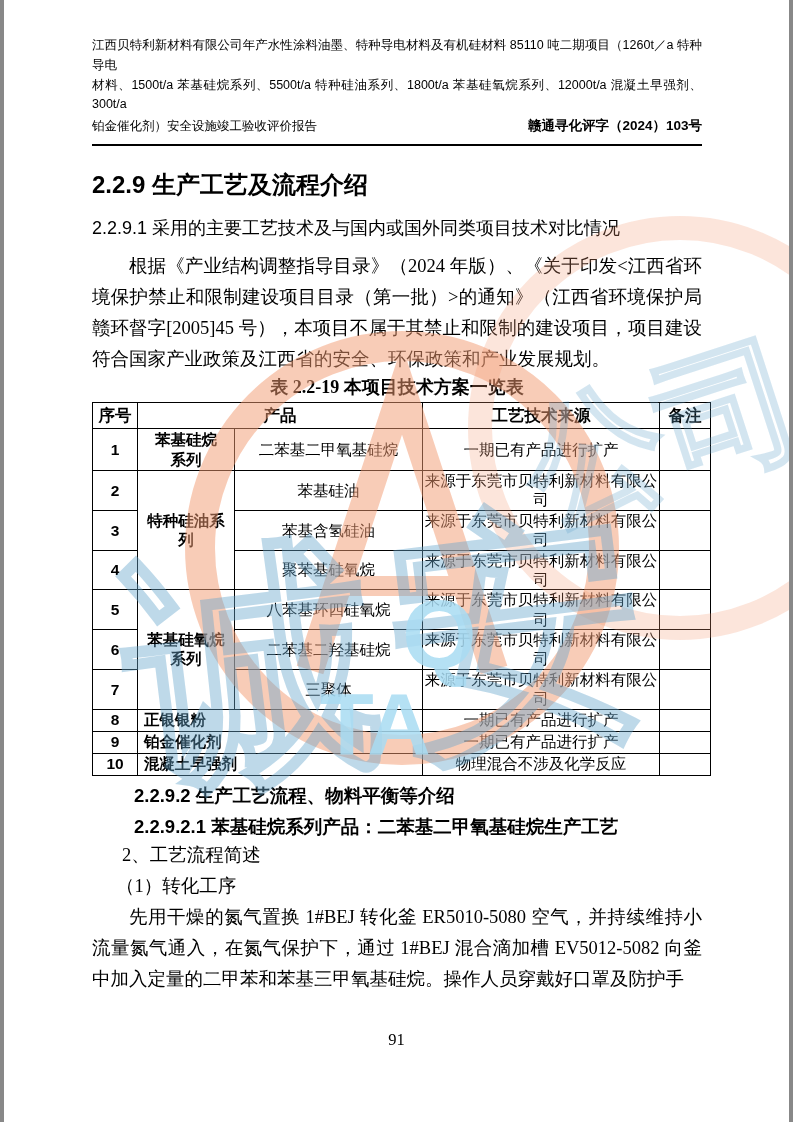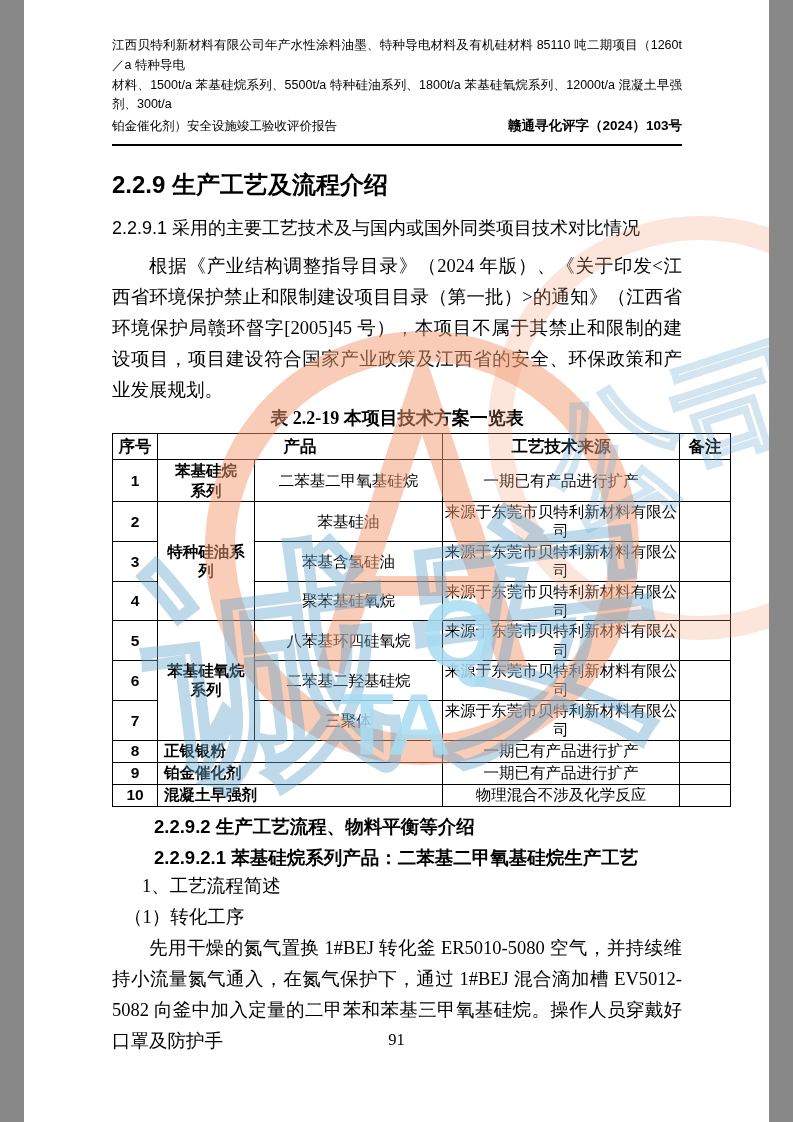--- a/index.html
+++ b/index.html
@@ -1,35 +1,35 @@
 <!DOCTYPE html>
 <html><head>
 <meta charset="utf-8">
 <style>
   html,body{margin:0;padding:0;background:#888;}
   .page{position:relative;width:745px;height:1122px;background:#fff;margin:0 auto;
-        overflow:hidden;color:#000;font-family:"Liberation Serif",serif;}
+        overflow:hidden;color:#000;font-family:"Liberation Serif",serif;padding-left:40px;}
   .content{position:absolute;left:0;top:0;right:0;bottom:0;padding:36px 87px 0 88px;z-index:1;}
   
   .hdr{font-size:12.5px;line-height:1.58;text-align:justify;font-family:"Liberation Sans",sans-serif;}
   .hdr-line3{display:flex;justify-content:space-between;align-items:flex-end;}
   .docnum{font-weight:bold;font-size:13.5px;white-space:nowrap;}
   .hdr-rule{border-bottom:2px solid #000;margin-top:8px;}
   
   .h1{font-family:"Liberation Sans",sans-serif;font-weight:bold;font-size:24px;line-height:1.4;margin-top:22px;}
   .h2{font-family:"Liberation Sans",sans-serif;font-weight:normal;font-size:18px;line-height:1.4;margin-top:14px;}
   .h3{font-family:"Liberation Sans",sans-serif;font-weight:bold;font-size:18.5px;line-height:27px;margin-top:6px;margin-left:42px;}
   .h4{font-family:"Liberation Sans",sans-serif;font-weight:bold;font-size:18.5px;line-height:27px;margin-top:4px;margin-left:42px;}
   
   .p{font-size:18.5px;line-height:31px;text-align:justify;}
   .ind2{text-indent:2em;}
   .p1{margin-top:10px;}
   .p3{margin-top:8px;}
   .pnum{margin-left:30px;}
-  .ppar{margin-left:12px;}
+  .ppar{margin-left:24px;}
   
   .cap{font-weight:bold;font-size:18px;text-align:center;margin-bottom:3px;}
   table.tech{border-collapse:collapse;width:618px;table-layout:fixed;
              font-family:"Liberation Sans",sans-serif;font-size:15.5px;border-radius:23px;}
   table.tech td,table.tech th{border:1px solid #000;text-align:center;vertical-align:middle;
              padding:0 1px;overflow:hidden;line-height:1.25;}
   table.tech .b{font-weight:bold;}
   table.tech .al-left{text-align:left;padding-left:6px;}
   
   .footer{position:absolute;left:0;right:0;top:1030px;text-align:center;font-size:16.5px;z-index:1;}
@@ -139,21 +139,21 @@
             <td>物理混合不涉及化学反应</td>
             <td></td>
           </tr>
         </tbody>
     </table>
 
 
     <div class="h3">2.2.9.2 生产工艺流程、物料平衡等介绍</div>
     <div class="h4">2.2.9.2.1 苯基硅烷系列产品：二苯基二甲氧基硅烷生产工艺</div>
 
-    <div class="p pnum">1、工艺流程简述</div>
+    <div class="p pnum">2、工艺流程简述</div>
     <div class="p ppar">（1）转化工序</div>
     <div class="p ind2">先用干燥的氮气置换 1#BEJ 转化釜 ER5010-5080 空气，并持续维持小流量氮气通入，在氮气保护下，通过 1#BEJ 混合滴加槽 EV5012-5082 向釜中加入定量的二甲苯和苯基三甲氧基硅烷。操作人员穿戴好口罩及防护手</div>
 
   </div>
 
   <div class="footer">91</div>
 
   <svg class="wm" width="793" height="1122" viewBox="0 0 793 1122">
     <g opacity="0.5">
       <circle cx="398" cy="548" r="202" fill="none" stroke-width="30" stroke="#f39b72"></circle>

